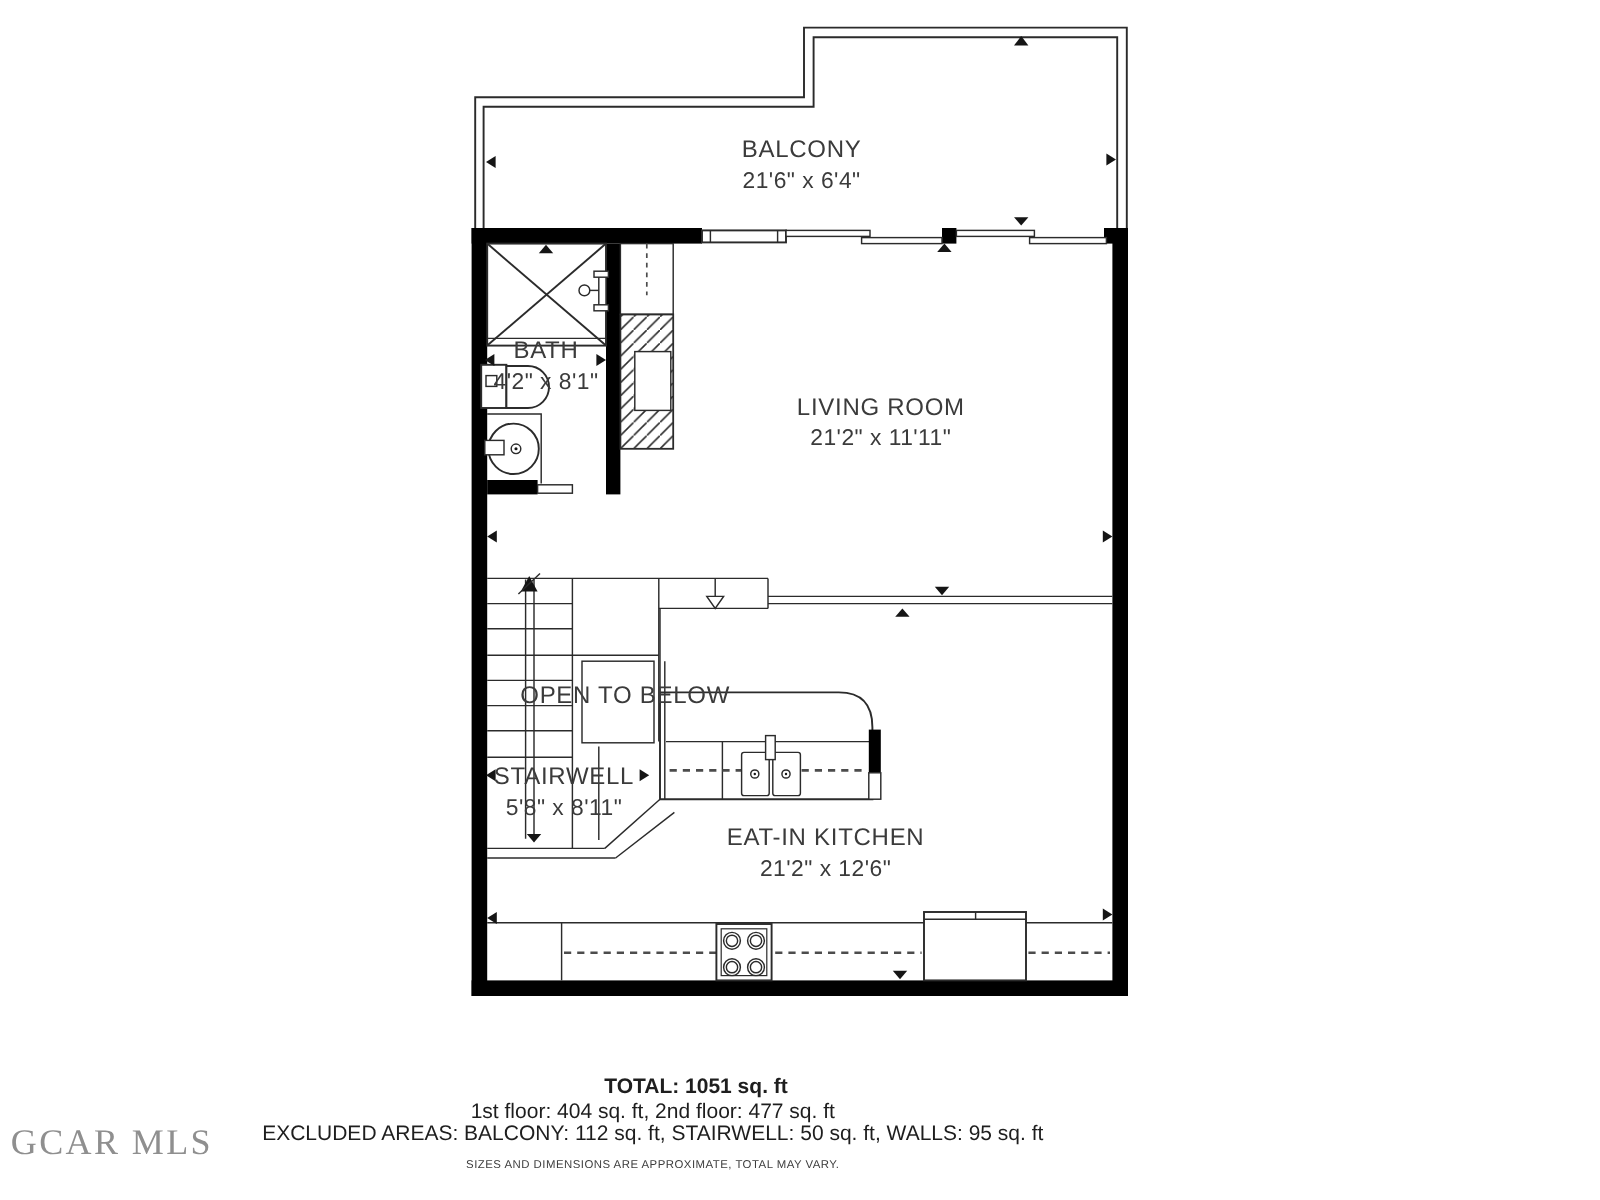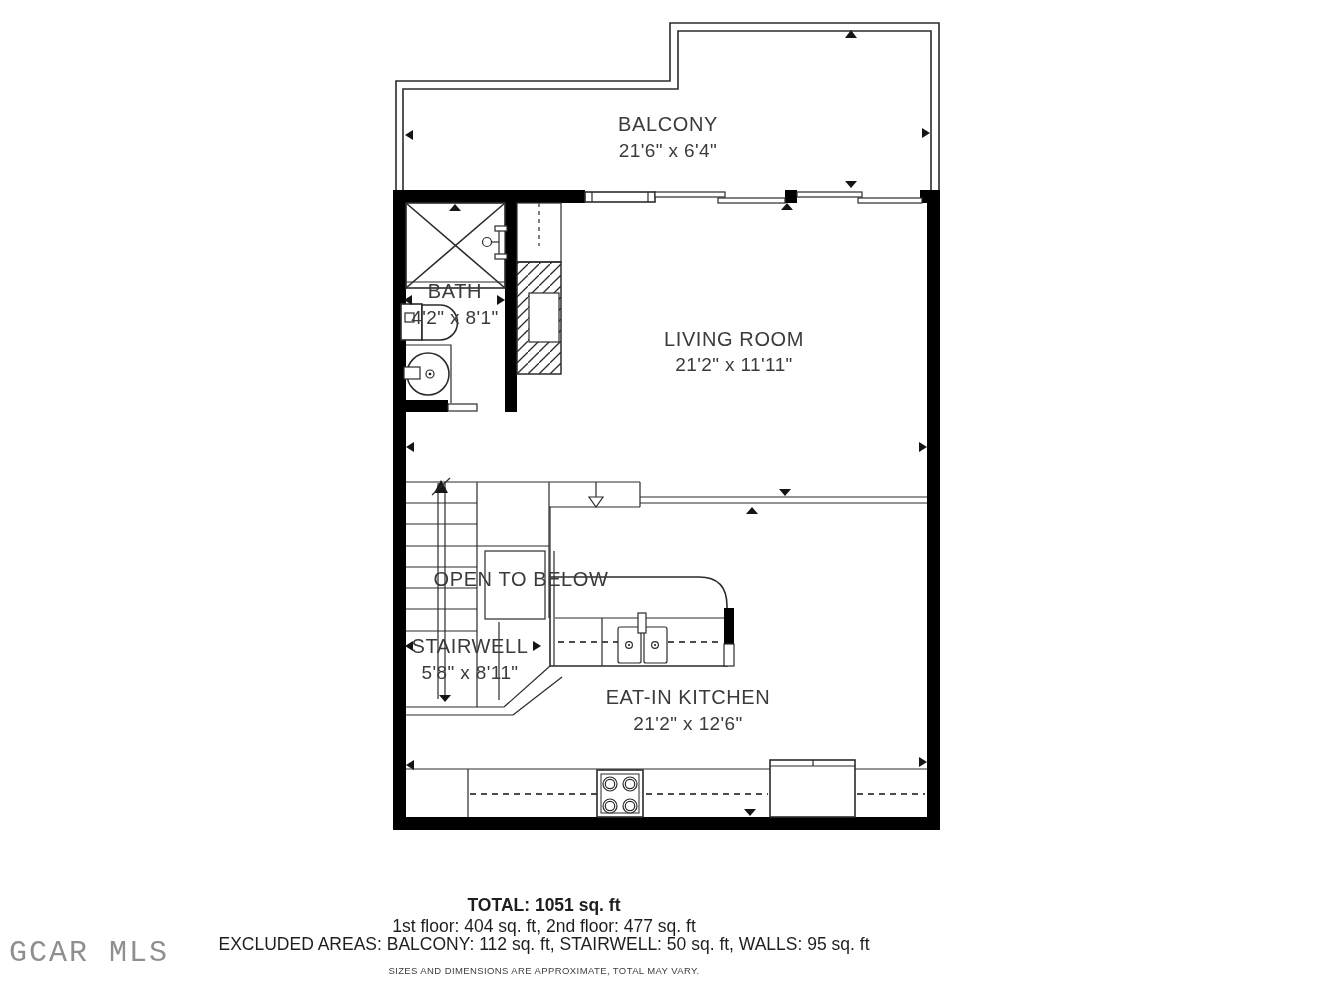--- a/index.html
+++ b/index.html
@@ -11,25 +11,25 @@
   .wall{fill:#000;stroke:none;}
   .white{fill:#fff;}
   .mark{fill:#151515;stroke:none;}
   .dash{stroke:#4c4c4c;stroke-width:2.2;stroke-dasharray:6 5;fill:none;}
   .dashv{stroke:#4c4c4c;stroke-width:1.4;stroke-dasharray:4 4;fill:none;}
   text.room{font-family:"Liberation Sans",sans-serif;font-size:20px;fill:#3b3b3b;
             letter-spacing:.6px;text-anchor:middle;}
   text.dim{font-family:"Liberation Sans",sans-serif;font-size:19px;fill:#3b3b3b;
            letter-spacing:.4px;text-anchor:middle;}
   .summary{position:absolute;left:0;width:100%;text-align:center;color:#1e1e1e;}
-  .summary.total{top:895px;font-size:17.5px;font-weight:bold;}
+  .summary.total{top:895px;font-size:17.5px;font-weight:bold;padding-left:36px;}
   .summary.floors{top:916px;font-size:17.5px;}
   .summary.excluded{top:934px;font-size:17.5px;}
   .summary.disclaimer{top:965px;font-size:9.5px;letter-spacing:.4px;color:#3d3d3d;}
-  .logo{position:absolute;left:9px;top:936px;font-family:Liberation Mono, monospace;
+  .logo{position:absolute;left:9px;top:936px;font-family:Liberation Serif, serif;
         font-size:30px;color:#8f8f8f;letter-spacing:2px;}
 </style>
 </head>
 <body>
 
 <div class="page">
 
 <svg width="1333" height="1000" viewBox="0 0 1333 1000">
   <defs>
     <pattern id="hatch" patternUnits="userSpaceOnUse" width="11" height="11">

